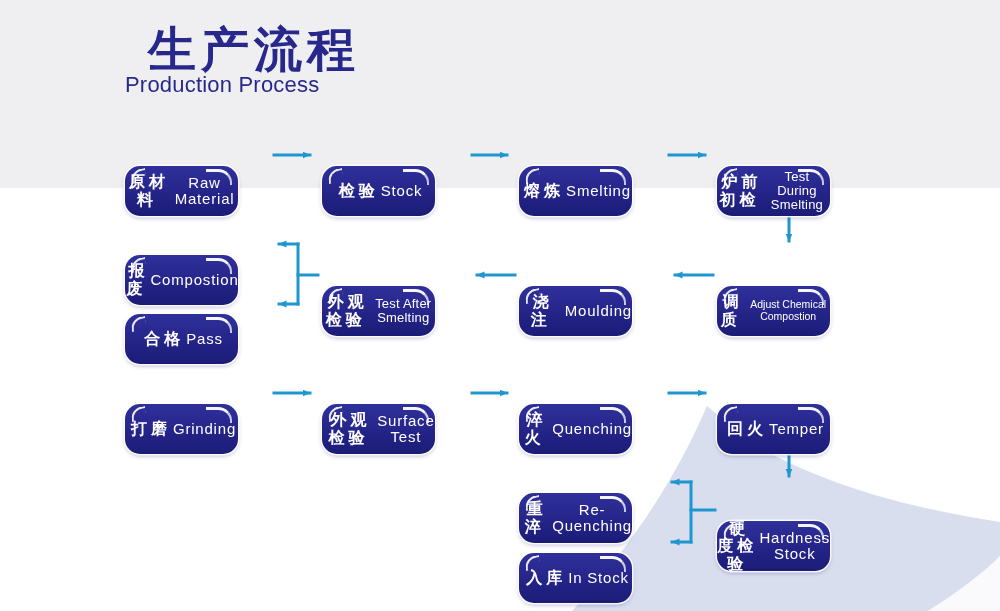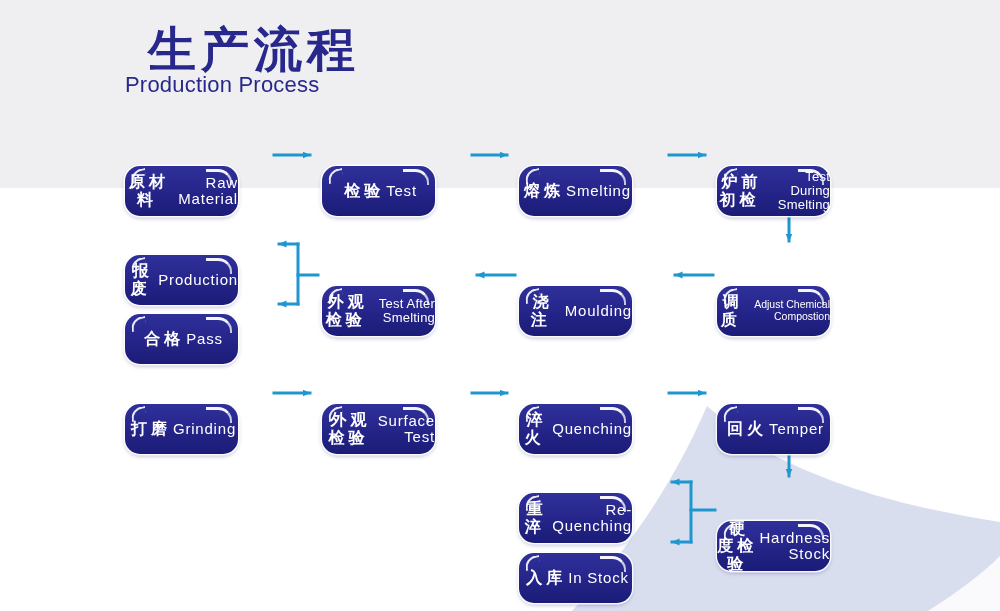--- a/index.html
+++ b/index.html
@@ -30,21 +30,21 @@
     content:""; position:absolute; top:3px; left:6px; width:13px; height:12px;
     border-top:2px solid rgba(255,255,255,0.9); border-left:2px solid rgba(255,255,255,0.9);
     border-top-left-radius:12px; transform:rotate(-8deg);
   }
   .node::after {
     content:""; position:absolute; top:3px; right:6px; width:24px; height:13px;
     border-top:3px solid rgba(255,255,255,0.95); border-right:2.5px solid rgba(255,255,255,0.75);
     border-top-right-radius:14px;
   }
   .node .zh { font-size:16px; font-weight:bold; letter-spacing:4px; text-indent:4px; line-height:1.1; }
-  .node .en { font-size:15px; letter-spacing:0.8px; line-height:1.1;text-align:right; }
+  .node .en { font-size:15px; letter-spacing:0.8px; line-height:1.1; }
   .node.en-mid .en { font-size:13px; letter-spacing:0.2px; }
   .node.en-small .en { font-size:10.5px; letter-spacing:0; }
 </style>
 </head>
 <body>
 
 <div class="header-band"></div>
 
 <svg class="bg-swoosh" width="1000" height="611" viewBox="0 0 1000 611">
   <path d="M707,406 C675,480 632,545 572,611 L1000,611 L1000,522 C880,504 768,460 707,406 Z" fill="#d9deef"></path>
@@ -83,21 +83,21 @@
     <line x1="691" y1="542" x2="672" y2="542" marker-end="url(#ah)"></line>
   </g>
 </svg>
 
 <div class="node" style="left:125px;top:130px">
   <div class="zh">原材料</div>
   <div class="en">Raw Material</div>
 </div>
 <div class="node" style="left:322px;top:130px">
   <div class="zh">检验</div>
-  <div class="en">Test</div>
+  <div class="en">Stock</div>
 </div>
 <div class="node" style="left:519px;top:130px">
   <div class="zh">熔炼</div>
   <div class="en">Smelting</div>
 </div>
 <div class="node en-mid" style="left:717px;top:130px">
   <div class="zh">炉前初检</div>
   <div class="en">Test During Smelting</div>
 </div>
 
@@ -108,21 +108,21 @@
 <div class="node" style="left:519px;top:250px">
   <div class="zh">浇注</div>
   <div class="en">Moulding</div>
 </div>
 <div class="node en-mid" style="left:322px;top:250px">
   <div class="zh">外观检验</div>
   <div class="en">Test After Smelting</div>
 </div>
 <div class="node" style="left:125px;top:219px">
   <div class="zh">报废</div>
-  <div class="en">Production</div>
+  <div class="en">Compostion</div>
 </div>
 <div class="node" style="left:125px;top:278px">
   <div class="zh">合格</div>
   <div class="en">Pass</div>
 </div>
 
 <div class="node" style="left:125px;top:368px">
   <div class="zh">打磨</div>
   <div class="en">Grinding</div>
 </div>

